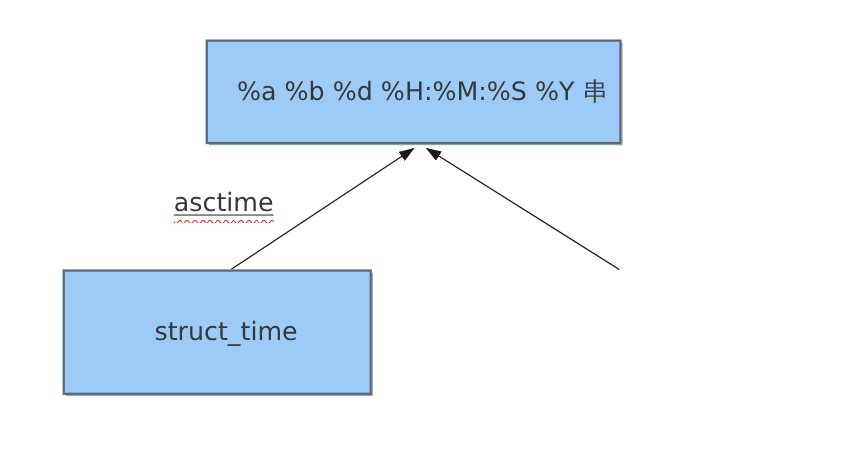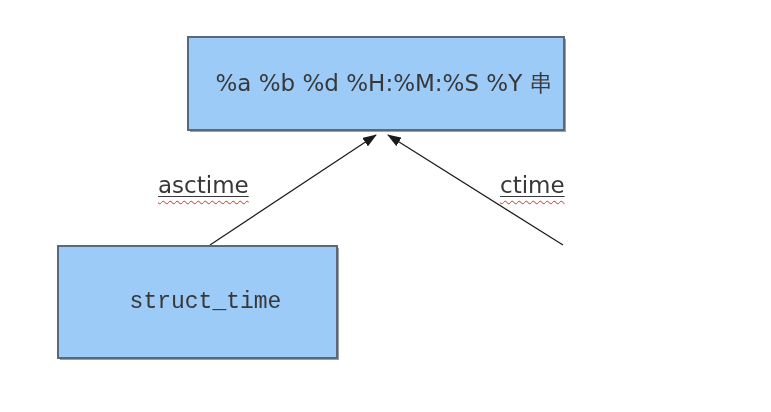--- a/index.html
+++ b/index.html
@@ -32,21 +32,21 @@
     background: var(--box-fill);
     border: 2px solid var(--box-border);
     box-shadow: 2px 2px 0 -1px rgba(70, 82, 98, 0.55);
     font-size: 23px;
     color: var(--text-color);
     text-align: center;
     white-space: nowrap;
     padding-left: 16px;
   }
   .node-format   { left: 187px; top: 36px;  width: 378px; height: 95px;  }
-  .node-struct   { left: 57px;  top: 245px; width: 281px; height: 114px; font-family: Liberation Mono, monospace; }
+  .node-struct   { left: 57px;  top: 245px; width: 281px; height: 114px; }
   .node-timestamp{ left: 436px; top: 245px; width: 281px; height: 114px; }
 
   .edge-label {
     position: absolute;
     font-size: 23px;
     color: var(--text-color);
     white-space: nowrap;
   }
   .edge-label-asctime { left: 158px; top: 172px; }
   .edge-label-ctime   { left: 500px; top: 172px; }
@@ -95,17 +95,14 @@
 
   <div class="node node-struct">
     <span>struct_time</span>
   </div>
 
 
   <div class="edge-label edge-label-asctime">
     <span class="u-solid"><span class="u-wavy">asctime</span></span>
   </div>
 
-  <div class="edge-label edge-label-ctime">
-    <span class="u-solid"><span class="u-wavy">ctime</span></span>
-  </div>
 
 </div>
 
 </body></html>

